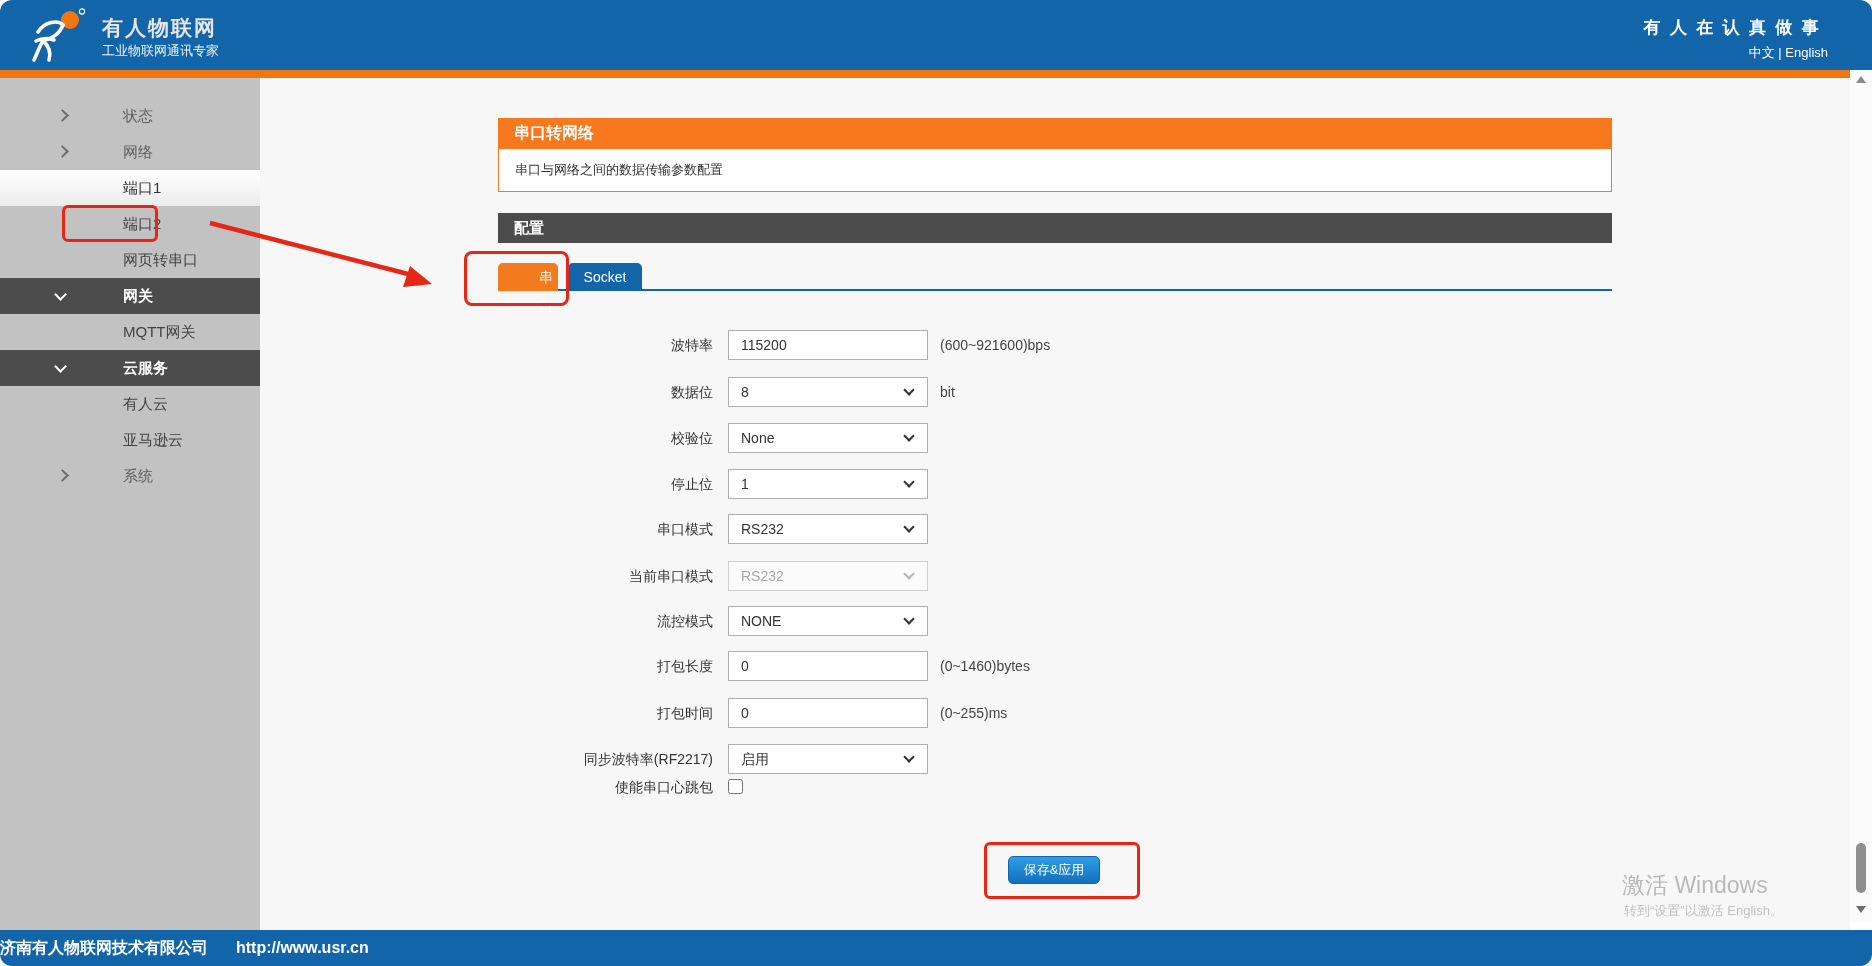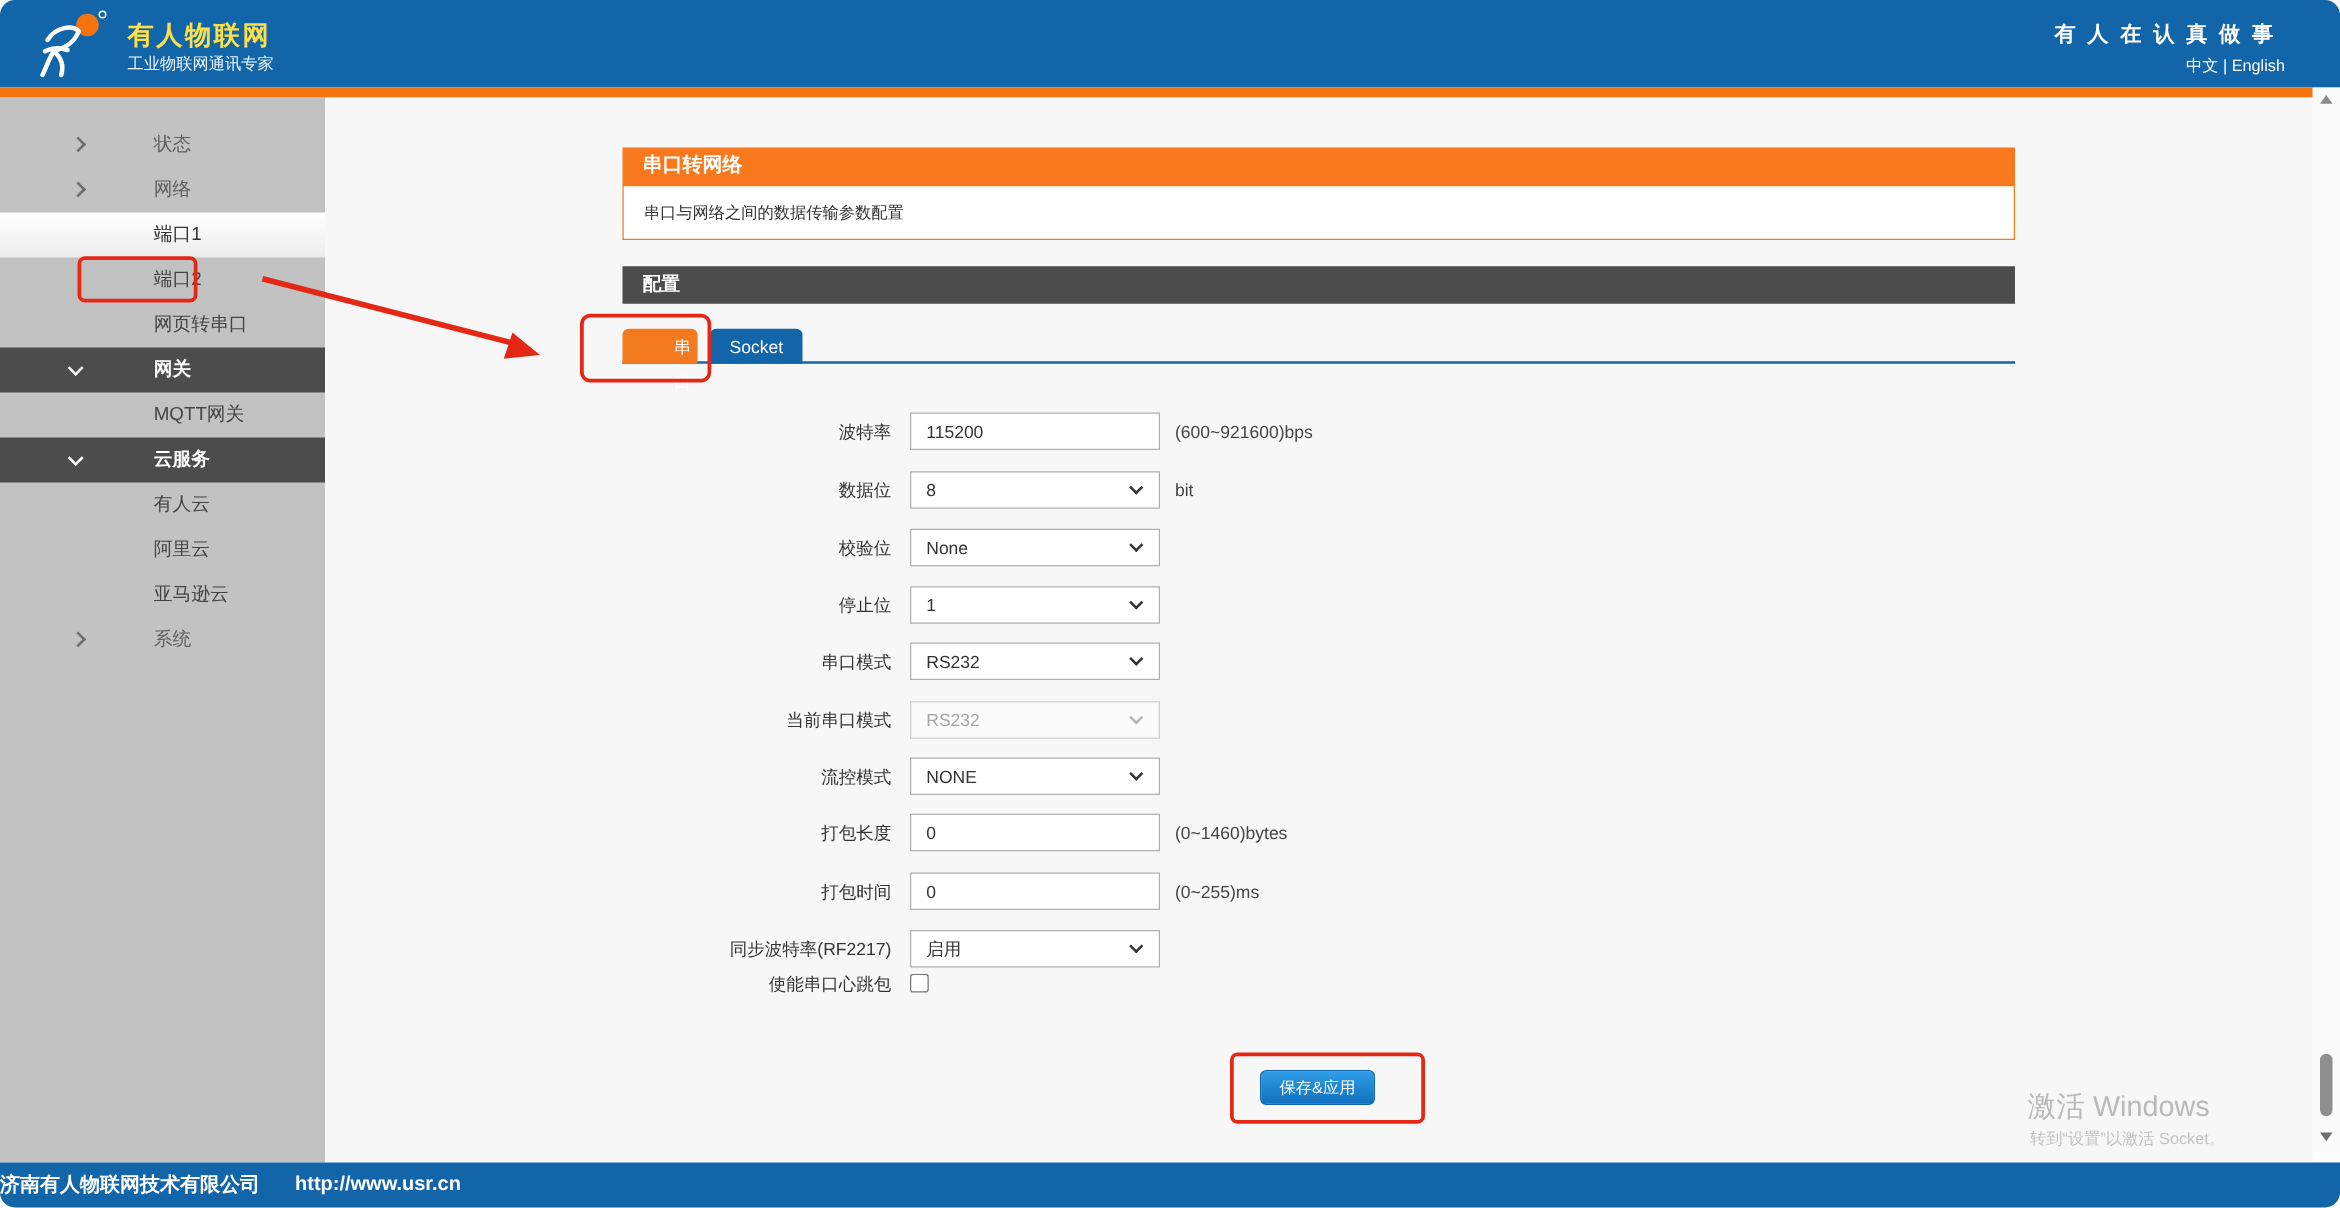--- a/index.html
+++ b/index.html
@@ -2,21 +2,21 @@
 <html><head>
 <meta charset="utf-8">
 <style>
   * { margin:0; padding:0; box-sizing:border-box; }
   html,body { width:1872px; height:966px; background:#ffffff; font-family:"Liberation Sans", sans-serif; overflow:hidden; }
 
   
   .topbar { position:absolute; left:0; top:0; width:1872px; height:70px; background:#1265a9; border-radius:12px 12px 0 0; }
   .orange-stripe { position:absolute; left:0; top:70px; width:1872px; height:8px; background:#f4750f; }
   .logo-wrap { position:absolute; left:28px; top:8px; width:62px; height:56px; }
-  .brand-title { position:absolute; left:102px; top:14px; color:#fde047; font-size:21px; font-weight:bold; letter-spacing:2px; }
+  .brand-title { position:absolute; left:102px; top:14px; color:#e5e5e5; font-size:21px; font-weight:bold; letter-spacing:2px; }
   .brand-sub { position:absolute; left:102px; top:42px; color:#eef4fa; font-size:13px; }
   .slogan { position:absolute; right:44px; top:16px; color:#fff; font-size:17px; font-weight:bold; letter-spacing:0.55em; }
   .langbar { position:absolute; right:44px; top:44px; color:#fff; font-size:13px; }
   .langbar span { cursor:pointer; }
 
   
   .sidebar { position:absolute; left:0; top:78px; width:260px; height:852px; background:#c2c2c2; }
   .side-item { position:relative; width:260px; height:36px; line-height:36px; font-size:15px; cursor:pointer; }
   .side-item .lbl { position:absolute; left:88px;margin-left:35px; }
   .side-top { color:#5f5f5f; }
@@ -137,23 +137,20 @@
     <span class="lbl">MQTT网关</span>
   </div>
   <div class="side-item side-dark">
     <span class="chev chev-down"></span>
     <span class="lbl">云服务</span>
   </div>
   <div class="side-item side-sub">
     <span class="lbl">有人云</span>
   </div>
   <div class="side-item side-sub">
-    <span class="lbl">阿里云</span>
-  </div>
-  <div class="side-item side-sub">
     <span class="lbl">亚马逊云</span>
   </div>
   <div class="side-item side-top">
     <span class="chev chev-right"></span>
     <span class="lbl">系统</span>
   </div>
 </div>
 
 <div class="content"></div>
 
@@ -239,18 +236,18 @@
 </svg>
 
 <div class="footer">
   <div class="footer-inner">
     <span>济南有人物联网技术有限公司</span>
     <span>http://www.usr.cn</span>
   </div>
 </div>
 
 <div class="wm1">激活 Windows</div>
-<div class="wm2">转到“设置”以激活 Socket。</div>
+<div class="wm2">转到“设置”以激活 English。</div>
 
 <div class="scroll-track"></div>
 <div class="scroll-up"></div>
 <div class="scroll-thumb"></div>
 <div class="scroll-down"></div>
 
 </body></html>

